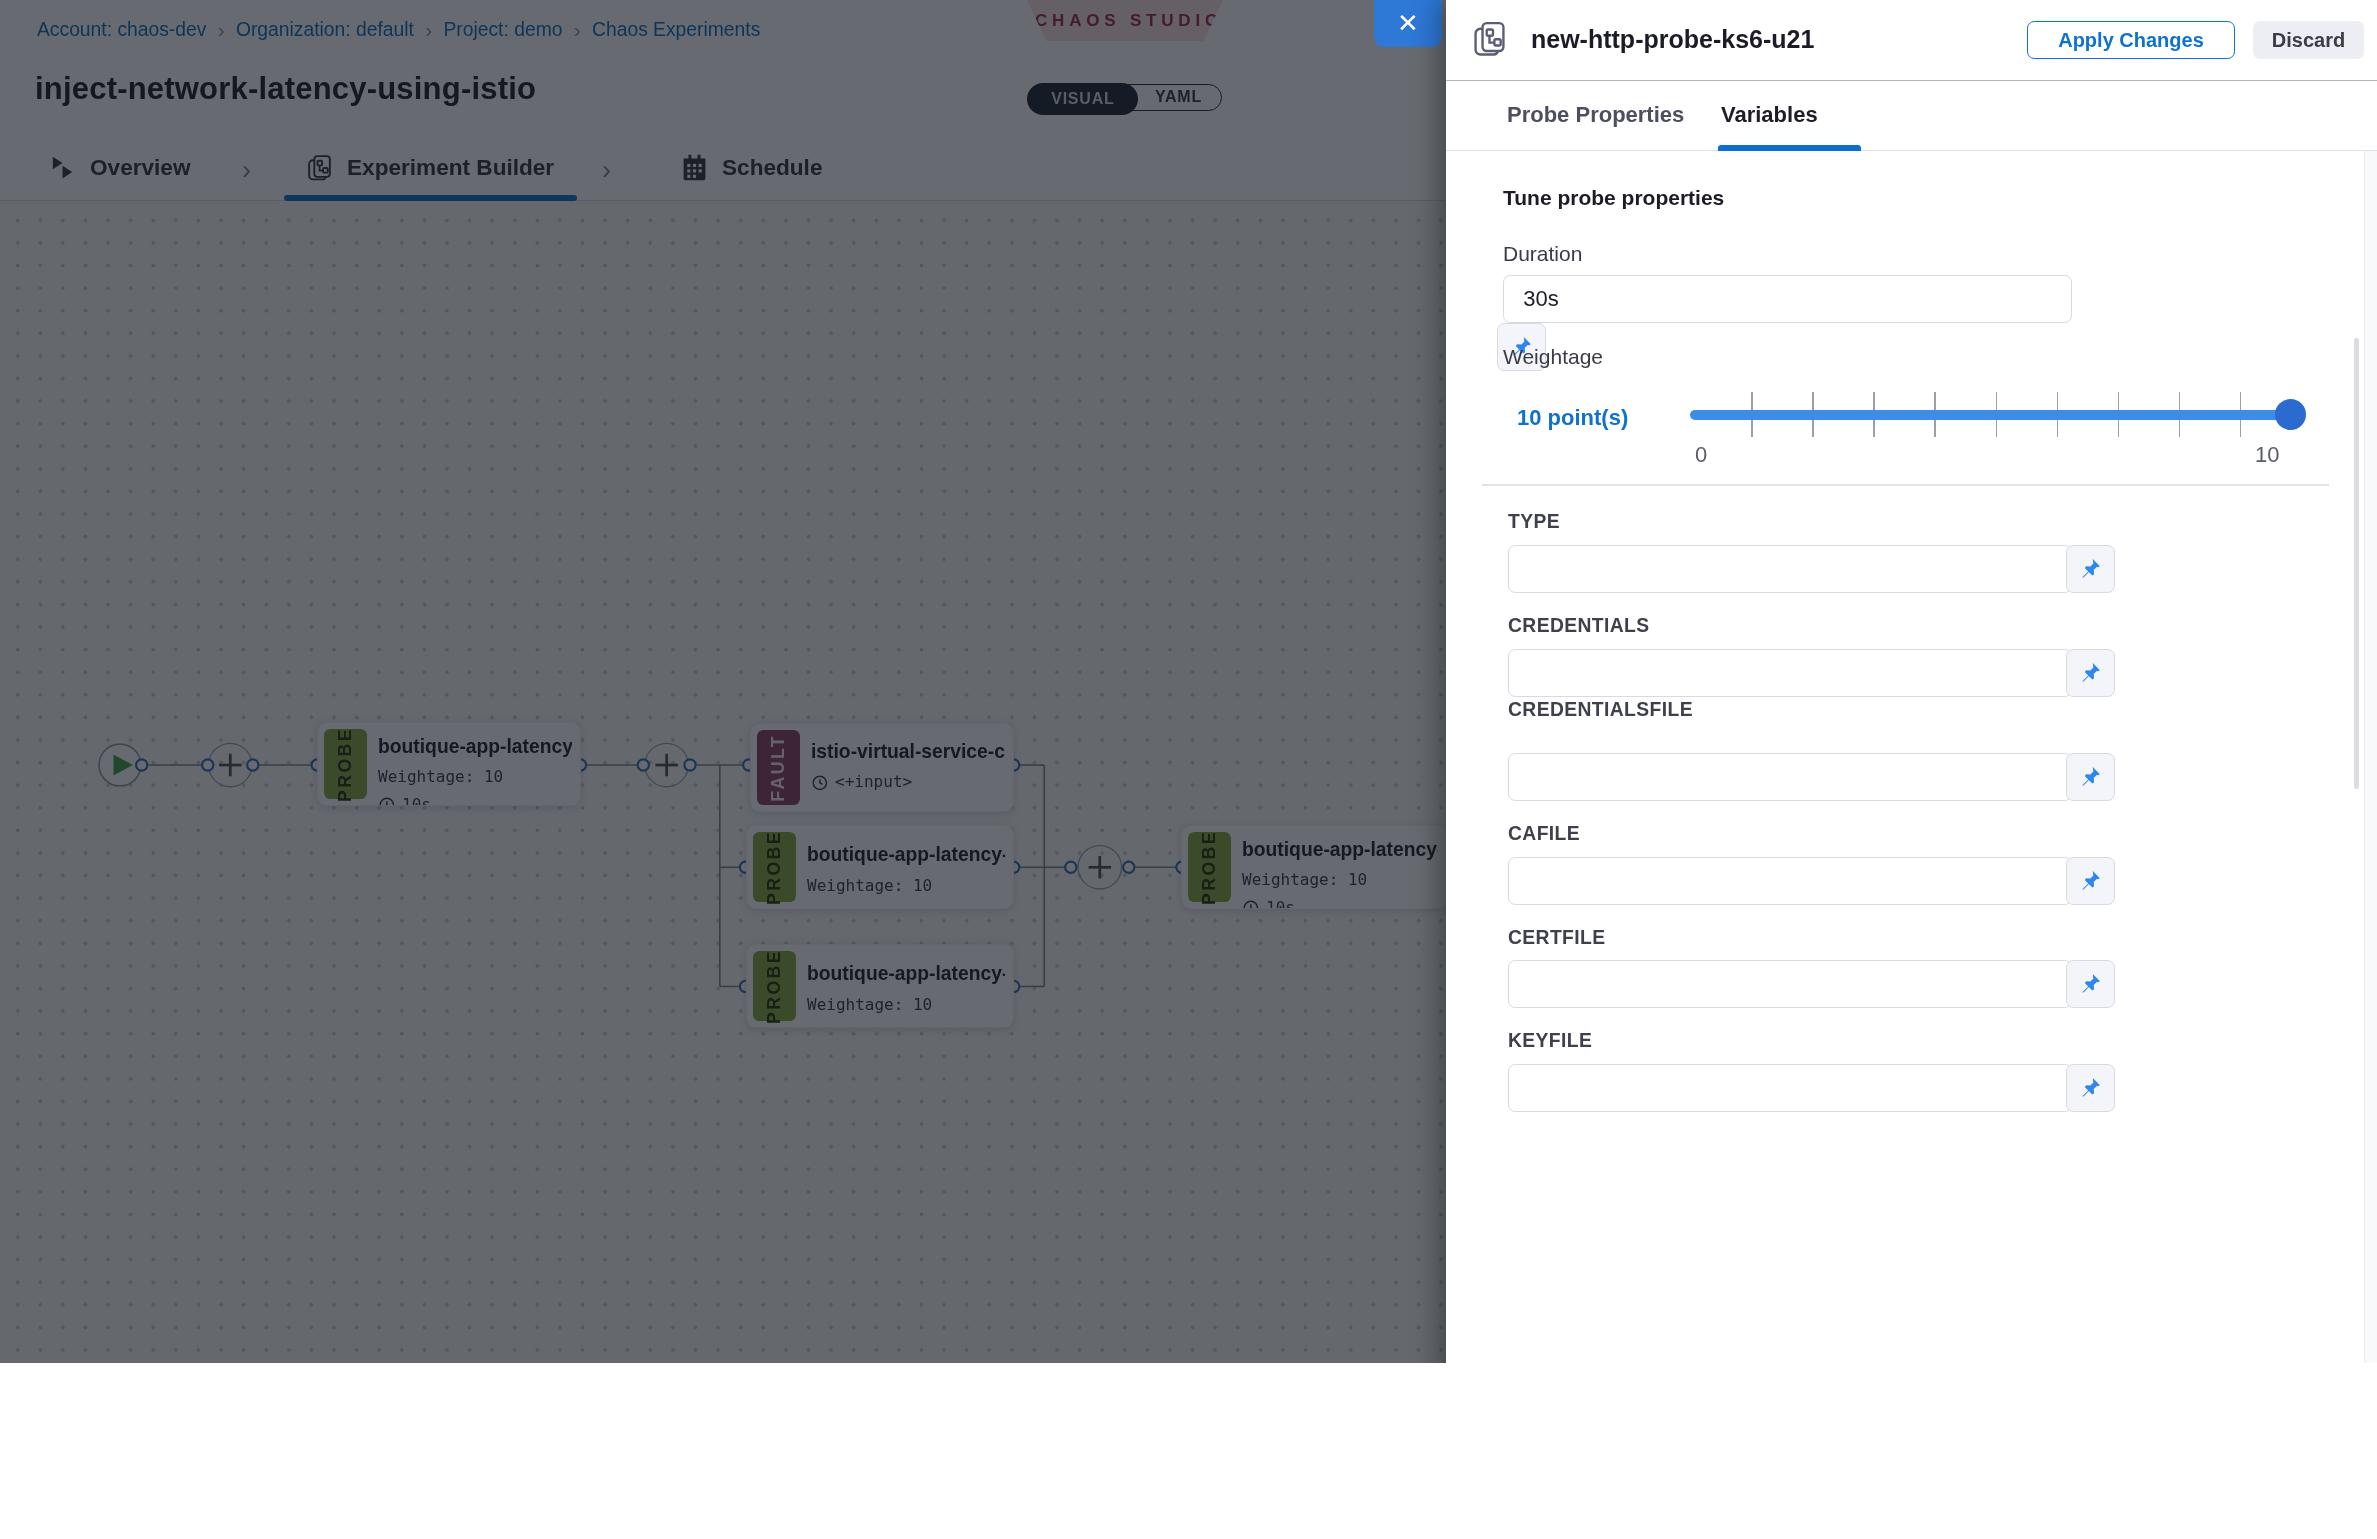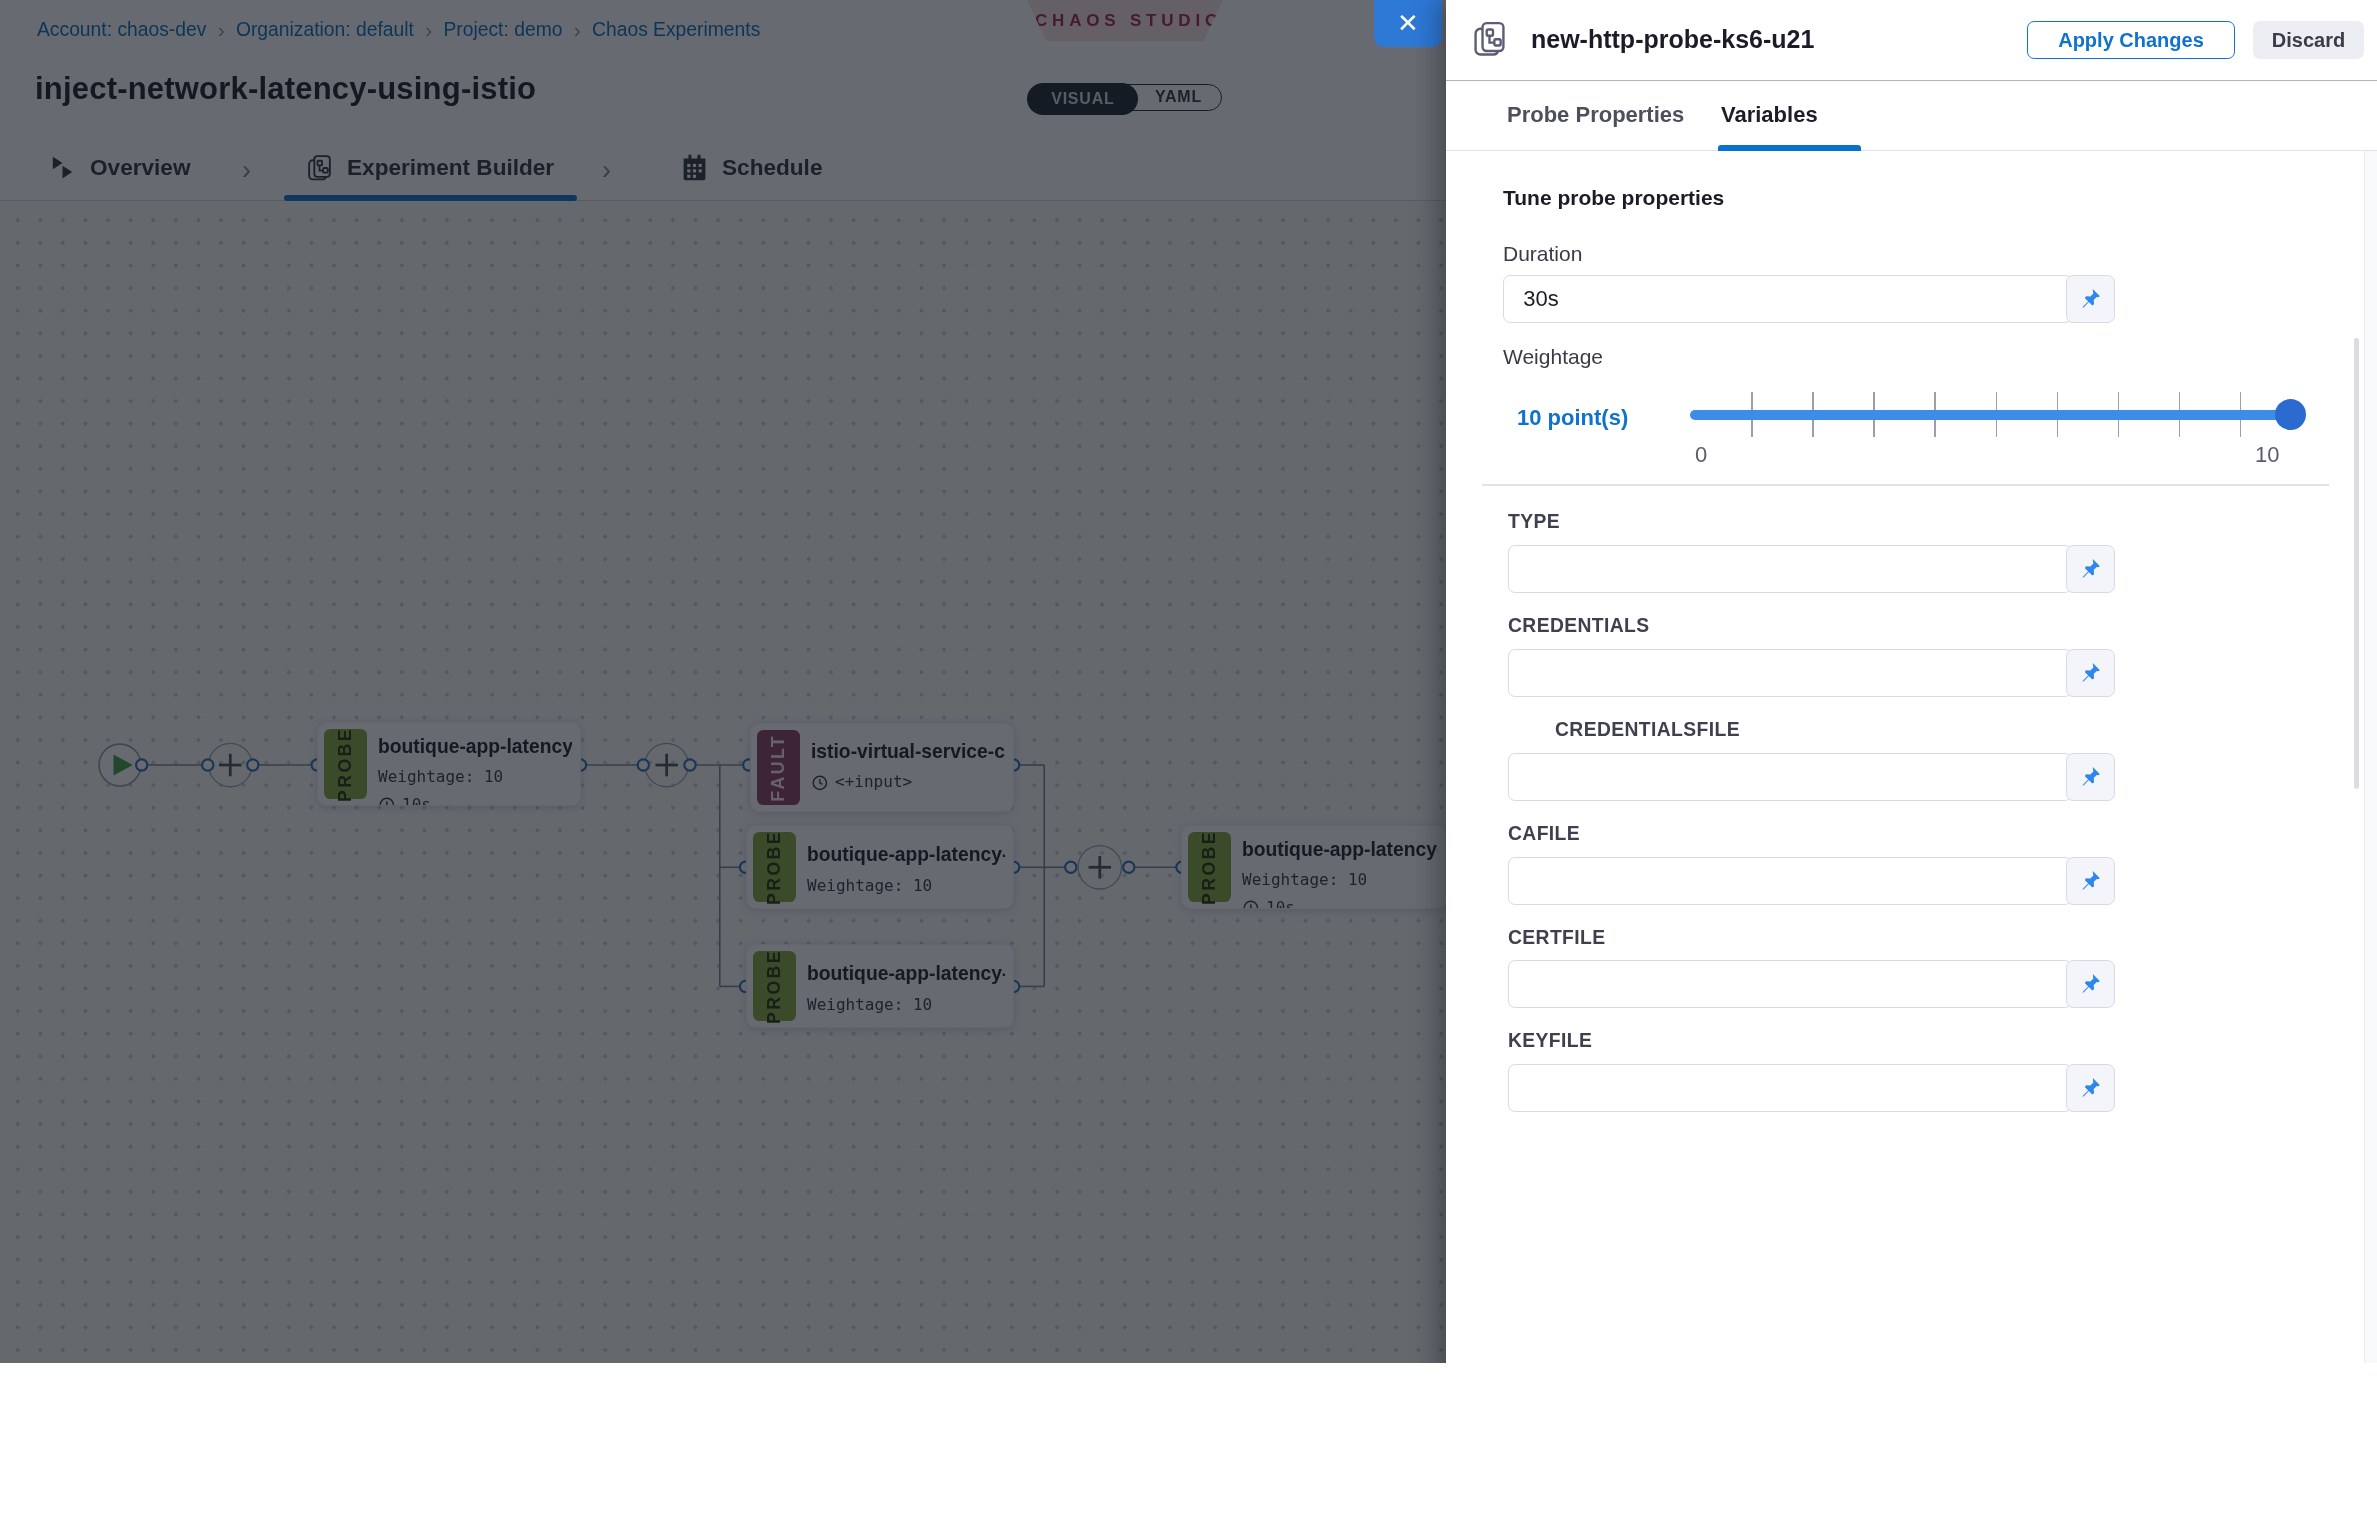--- a/index.html
+++ b/index.html
@@ -79,21 +79,21 @@
   .field-label { font-size:21px; color:#3a3b47; }
   .lbl-duration { position:absolute; left:57px; top:91px; }
   .lbl-weightage { position:absolute; left:57px; top:194px; }
 
   .input-group { position:absolute; display:flex; align-items:stretch; }
   .input-group input { width:569px; height:48px; border:1.6px solid #d8dae3; border-radius:7.2px; background:#fff;
      font-size:22px; color:#1c1c28; padding:0 19.3px; font-family:inherit; outline:none; }
   .pin-chip { width:49px; height:48px; margin-left:-6.4px; background:#f4f5fa; border:1.6px solid #d8dae3; border-radius:7.2px;
      display:flex; align-items:center; justify-content:center; cursor:pointer; }
   .pin-chip svg { width:24px; height:24px; }
-  .grp-duration { left:57px; top:124px; }
+  .grp-duration { left:57px; top:124px;flex-direction:column; }
 
   .points-value { position:absolute; left:71px; top:254px; font-size:22px; font-weight:700; color:#0f72cf; }
   .slider { position:absolute; left:244px; top:241px; width:611px; height:45px; }
   .slider .tick { position:absolute; top:0; width:1.6px; height:45px; background:#9aa0aa; }
   .slider .track { position:absolute; left:0; top:17.7px; width:100%; height:10.5px; background:#3d8ce8; border-radius:5.6px; }
   .slider .handle { position:absolute; right:-4.8px; top:7.2px; width:31px; height:31px; border-radius:50%; background:#2b6bd0; cursor:pointer; }
   .slider-min { position:absolute; left:249px; top:291px; font-size:22px; color:#5a5c6b; }
   .slider-max { position:absolute; left:809px; top:291px; font-size:22px; color:#5a5c6b; }
   .body-divider { position:absolute; left:36px; top:333px; width:847px; height:1.6px; background:#e2e3ea; }
 
@@ -382,21 +382,21 @@
       <div class="var-label" style="top:464px;">CREDENTIALS</div>
       <div class="input-group var-group" style="top:498px;">
         <input type="text" value="" style="">
         <div class="pin-chip">
             <svg viewBox="0 0 24 24">
               <path fill="#2e86ee" d="M14.8 2.1l7.1 7.1-1.9 1-1.3-.3-3 3 .4 4.3-1.8 1.3-3.4-3.4-4.8 4.9-1.7.9.9-1.7 4.9-4.8-3.4-3.4 1.3-1.8 4.3.4 3-3-.3-1.3z"></path>
             </svg>
           </div>
       </div>
 
-      <div class="var-label" style="top:568px;margin-left:47px;">CREDENTIALSFILE</div>
+      <div class="var-label" style="top:548px;">CREDENTIALSFILE</div>
       <div class="input-group var-group" style="top:602px;">
         <input type="text" value="" style="">
         <div class="pin-chip">
             <svg viewBox="0 0 24 24">
               <path fill="#2e86ee" d="M14.8 2.1l7.1 7.1-1.9 1-1.3-.3-3 3 .4 4.3-1.8 1.3-3.4-3.4-4.8 4.9-1.7.9.9-1.7 4.9-4.8-3.4-3.4 1.3-1.8 4.3.4 3-3-.3-1.3z"></path>
             </svg>
           </div>
       </div>
 
       <div class="var-label" style="top:672px;">CAFILE</div>

